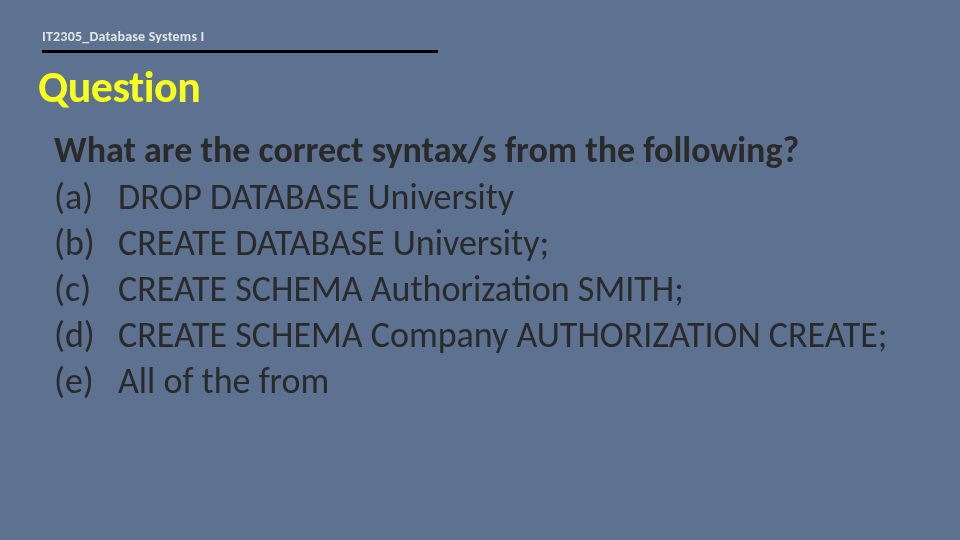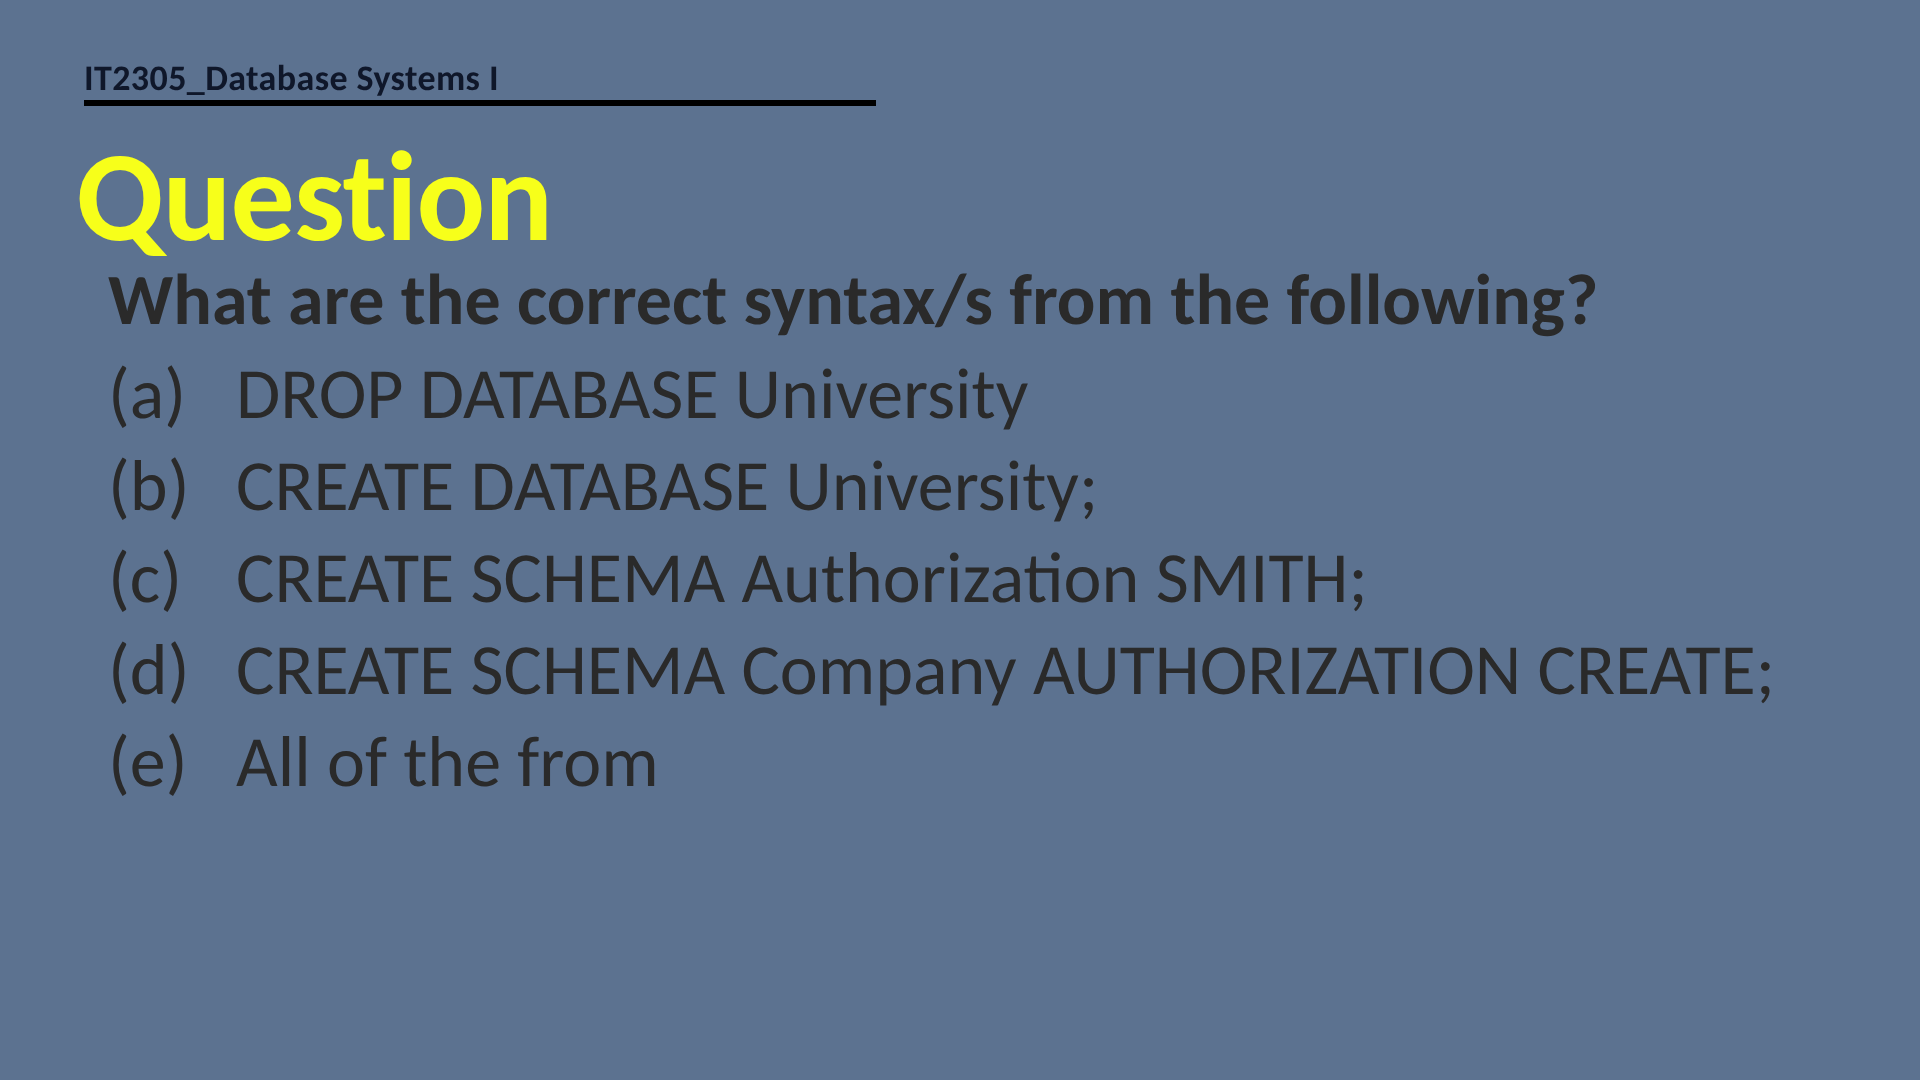--- a/index.html
+++ b/index.html
@@ -8,38 +8,38 @@
     height: 540px;
     background: #5c7290;
     font-family: "Segoe UI", "Calibri", Arial, sans-serif;
     overflow: hidden;
     position: relative;
   }
   .course-label {
     position: absolute;
     top: 28px;
     left: 42px;
-    font-size: 18px;
+    font-size: 14px;
     font-weight: 700;
-    color: #0f172a;
+    color: #e5e5e5;
     letter-spacing: 0.2px;
   }
   .underline {
     position: absolute;
     top: 50px;
     left: 42px;
     width: 396px;
     height: 3px;
     background: #000000;
   }
   .heading {
     position: absolute;
     top: 60px;
     left: 38px;
-    font-size: 64px;
+    font-size: 44px;
     font-weight: 700;
     color: #f7ff1a;
     letter-spacing: -0.5px;
   }
   .question-text {
     position: absolute;
     top: 128px;
     left: 54px;
     font-size: 36px;
     color: #2a2a2a;

